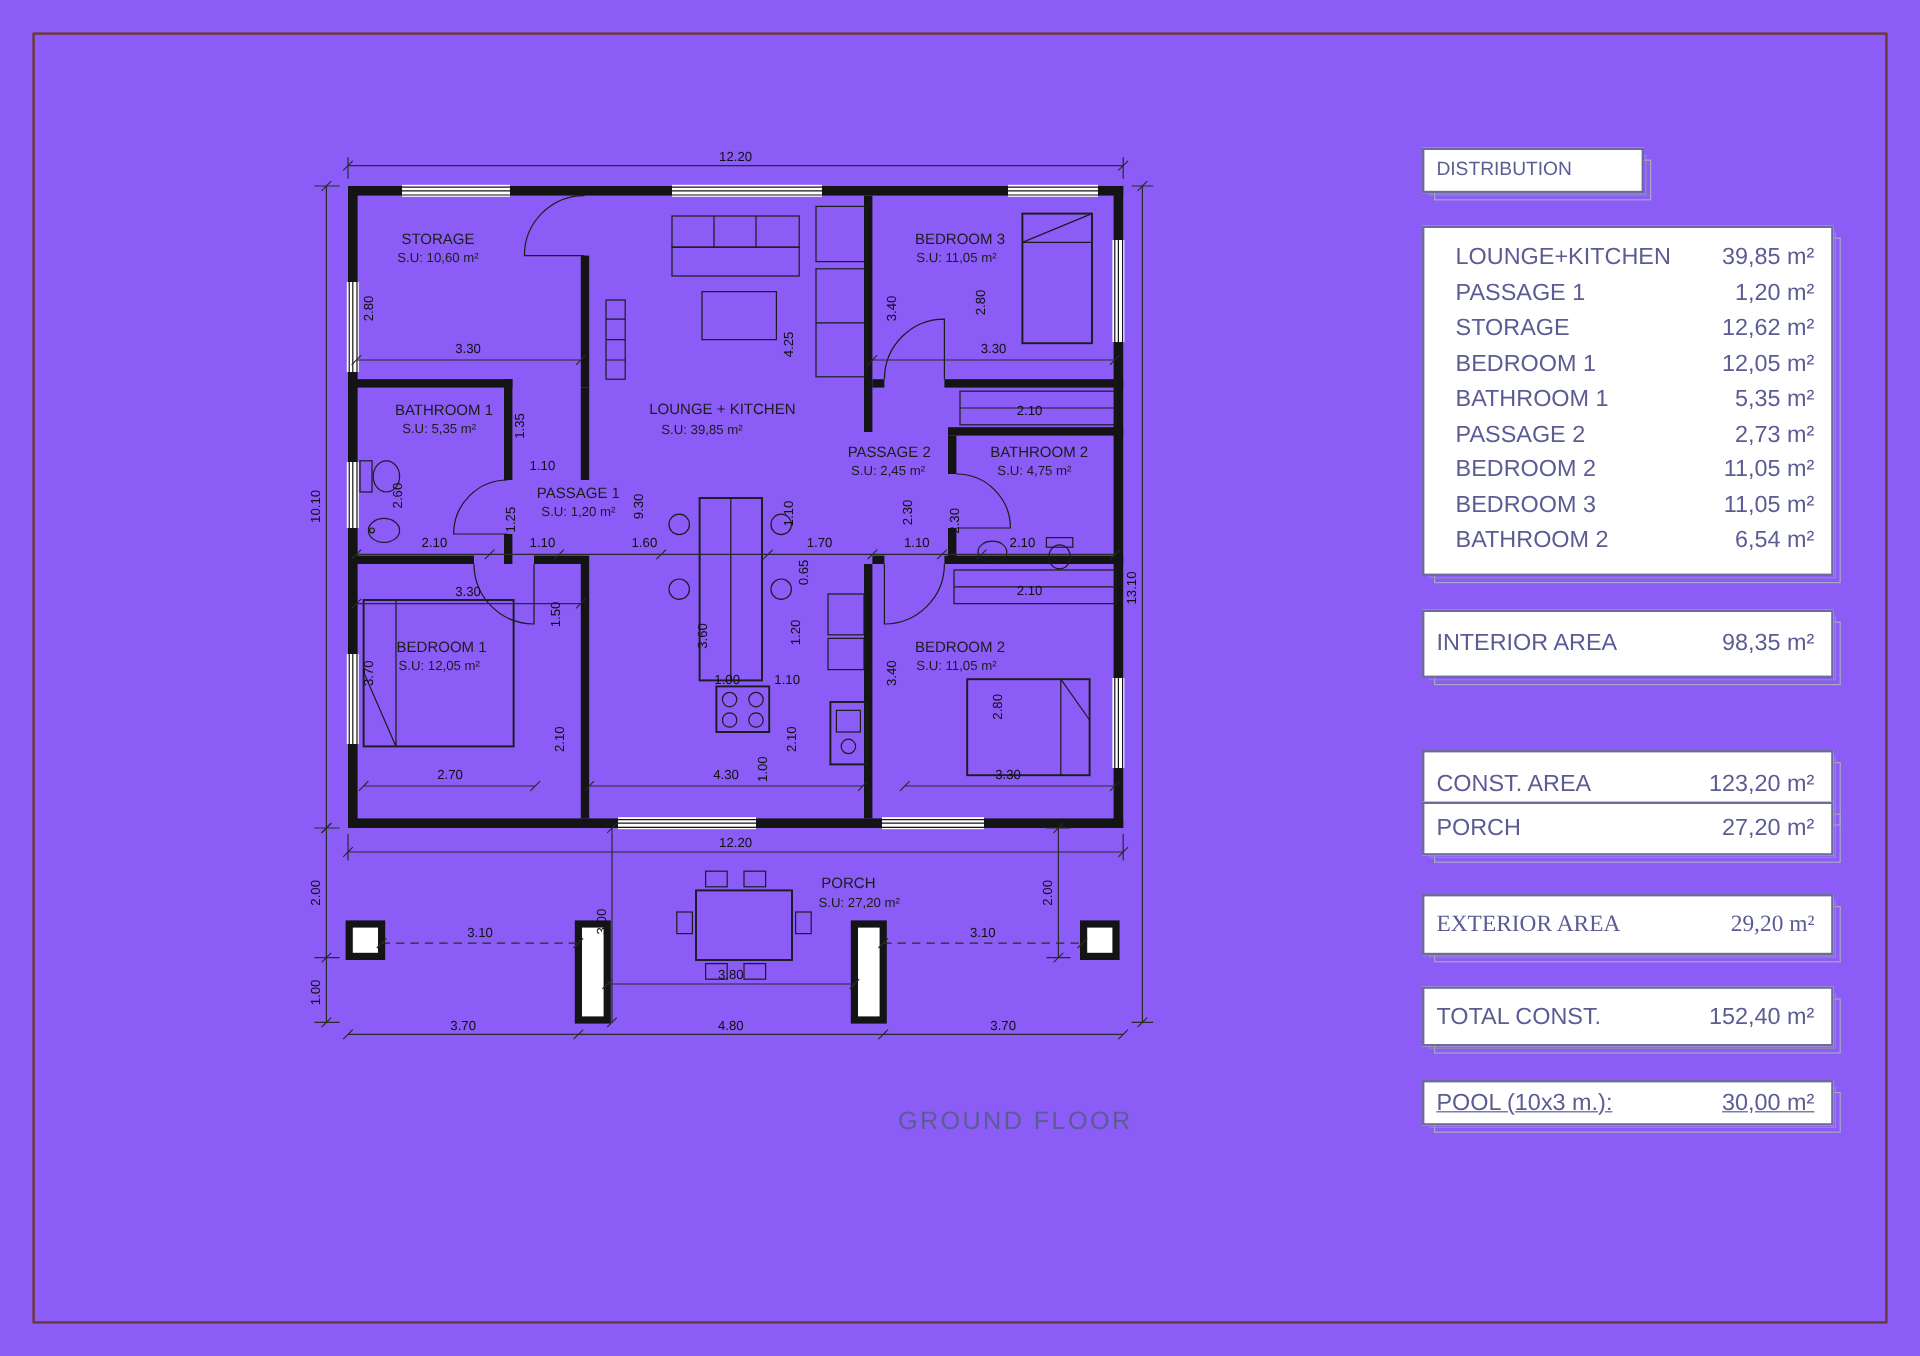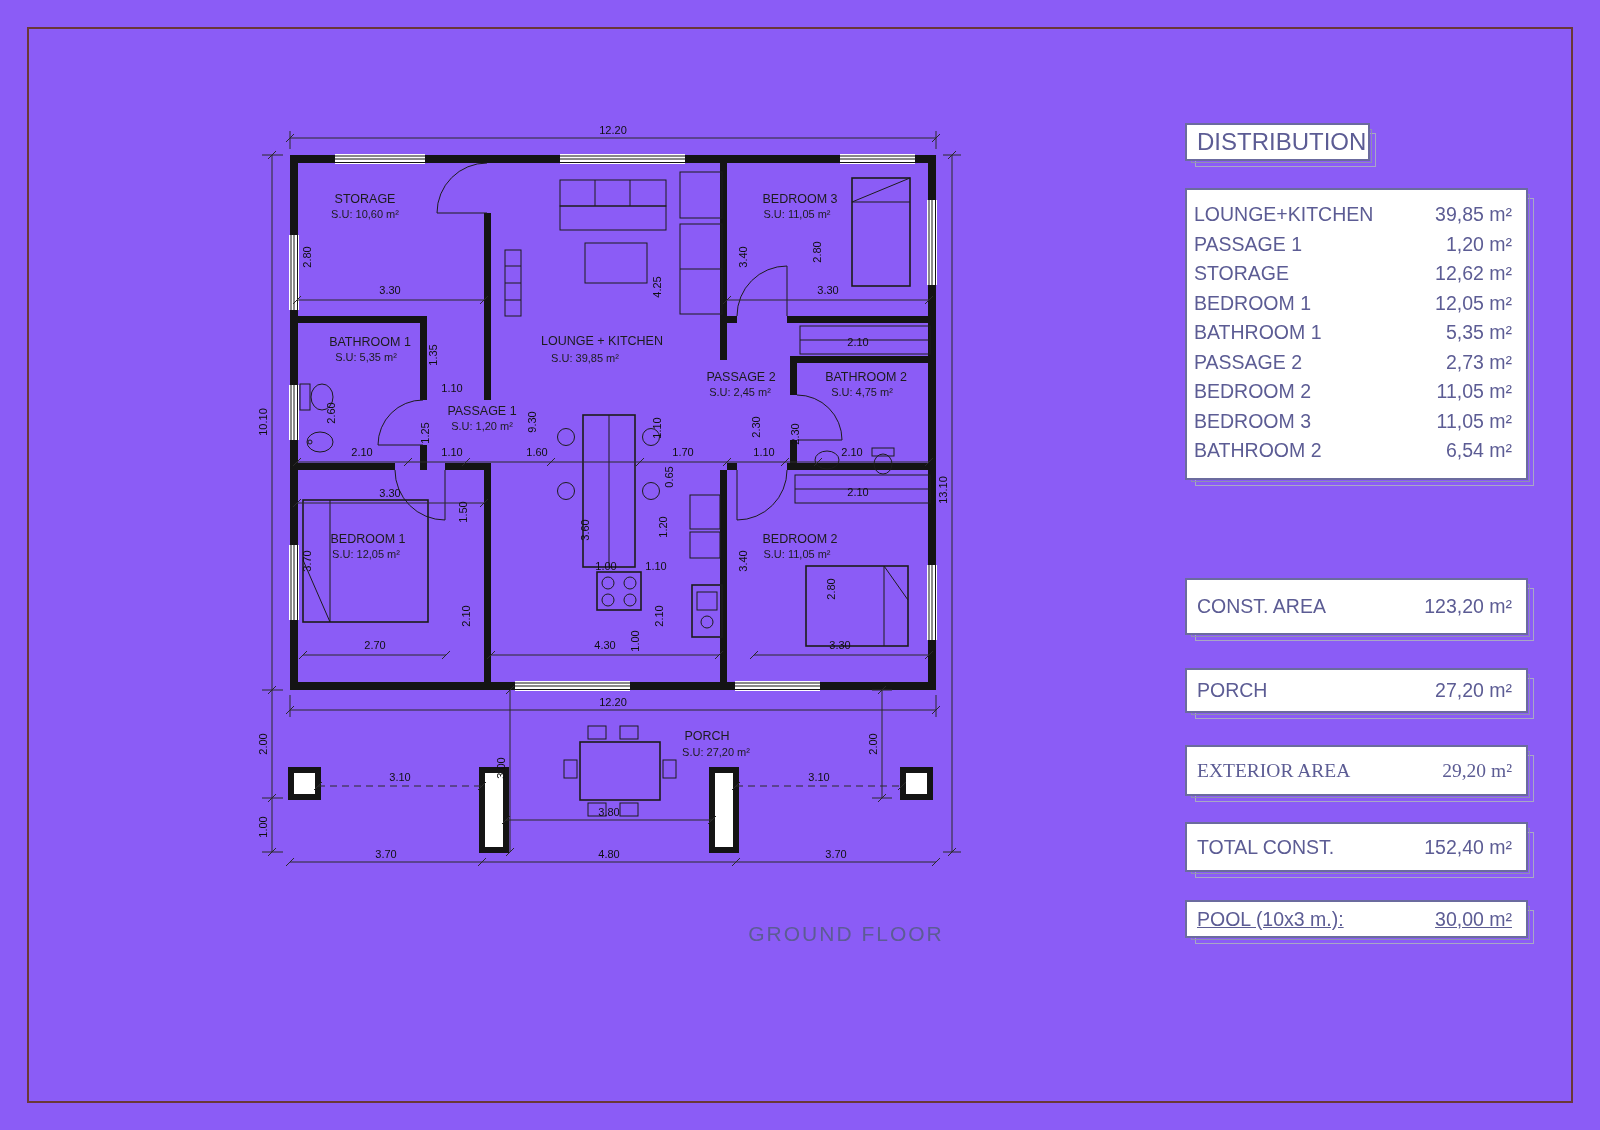--- a/index.html
+++ b/index.html
@@ -19,23 +19,23 @@
   .rarea{font-size:11px;fill:#1c1c1c;text-anchor:middle;}
   .gtitle{font-size:21px;fill:#5c5c94;text-anchor:middle;letter-spacing:2px;}
   .sidebar{position:absolute;left:1185px;top:0;width:370px;height:1130px;z-index:0;}
   .panel{position:absolute;left:0;width:343px;background:#fff;border:2px solid #6b6b9e;color:#5c5c94;
          font-size:19.5px;box-sizing:border-box;}
   .panel::before{content:"";position:absolute;left:4px;top:4px;width:100%;height:100%;
          border:1.5px solid #8f8fb2;z-index:-1;box-sizing:border-box;}
   .panel::after{content:"";position:absolute;left:8px;top:8px;width:100%;height:100%;
          border:1.5px solid #a8a8c4;z-index:-2;box-sizing:border-box;}
   .single{display:flex;align-items:center;justify-content:space-between;padding:0 14px 0 10px;}
-  .hdr{width:185px;height:38px;display:flex;align-items:center;padding-left:10px;font-size:24px;}
+  .hdr{width:185px;height:38px;display:flex;align-items:center;padding-left:10px;font-size:16px;}
   .tbl{padding:10px 0;}
-  .row{display:flex;align-items:center;justify-content:space-between;height:29.5px;padding:0 14px 0 7px;}
+  .row{display:flex;align-items:center;justify-content:space-between;height:29.5px;padding:0 14px 0 26px;}
   .lbl{white-space:nowrap;}
   .val{white-space:nowrap;text-align:right;}
 </style>
 </head>
 <body>
 
 <div class="page">
   <div class="frame"></div>
 
   <svg class="plan-svg" width="1600" height="1130" viewBox="0 0 1600 1130">
@@ -321,21 +321,25 @@
       <div class="row">
           <span class="lbl">BEDROOM 3</span>
           <span class="val">11,05 m²</span>
         </div>
       <div class="row">
           <span class="lbl">BATHROOM 2</span>
           <span class="val">6,54 m²</span>
         </div>
     </div>
 
-    <div class="panel single" style="top:578px;height:57px;">
+    <div class="panel single" style="top:508px;height:57px;">
+      <span class="lbl">INTERIOR AREA</span>
+      <span class="val">98,35 m²</span>
+    </div>
+    <div class="panel single" style="top:625px;height:57px;">
       <span class="lbl">CONST. AREA</span>
       <span class="val">123,20 m²</span>
     </div>
     <div class="panel single" style="top:668px;height:45px;">
       <span class="lbl">PORCH</span>
       <span class="val">27,20 m²</span>
     </div>
     <div class="panel single" style="top:745px;height:51px;font-family:Liberation Serif, serif;">
       <span class="lbl">EXTERIOR AREA</span>
       <span class="val">29,20 m²</span>

